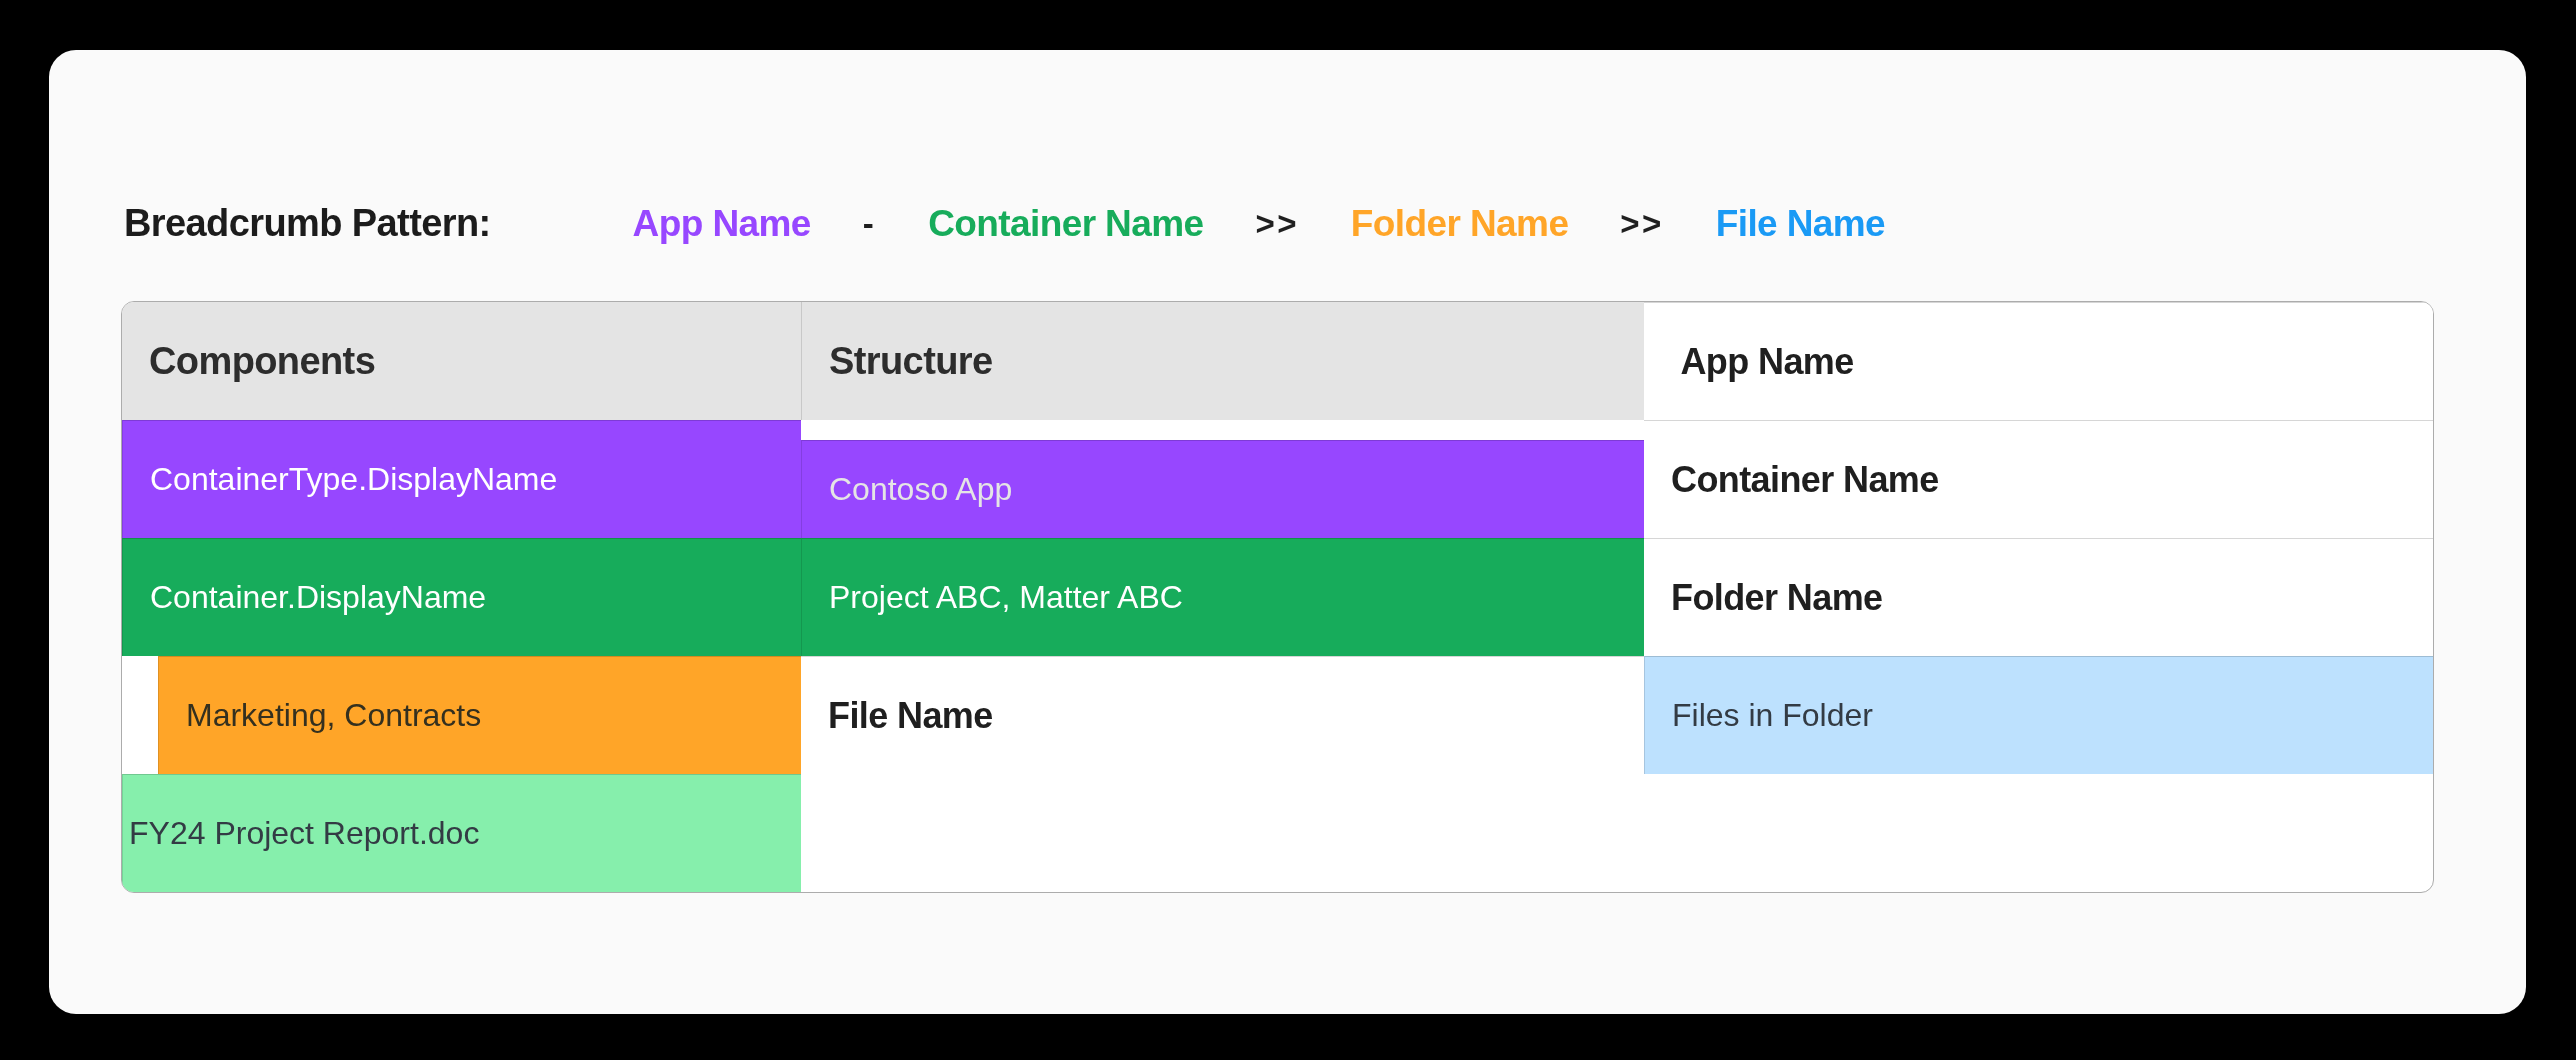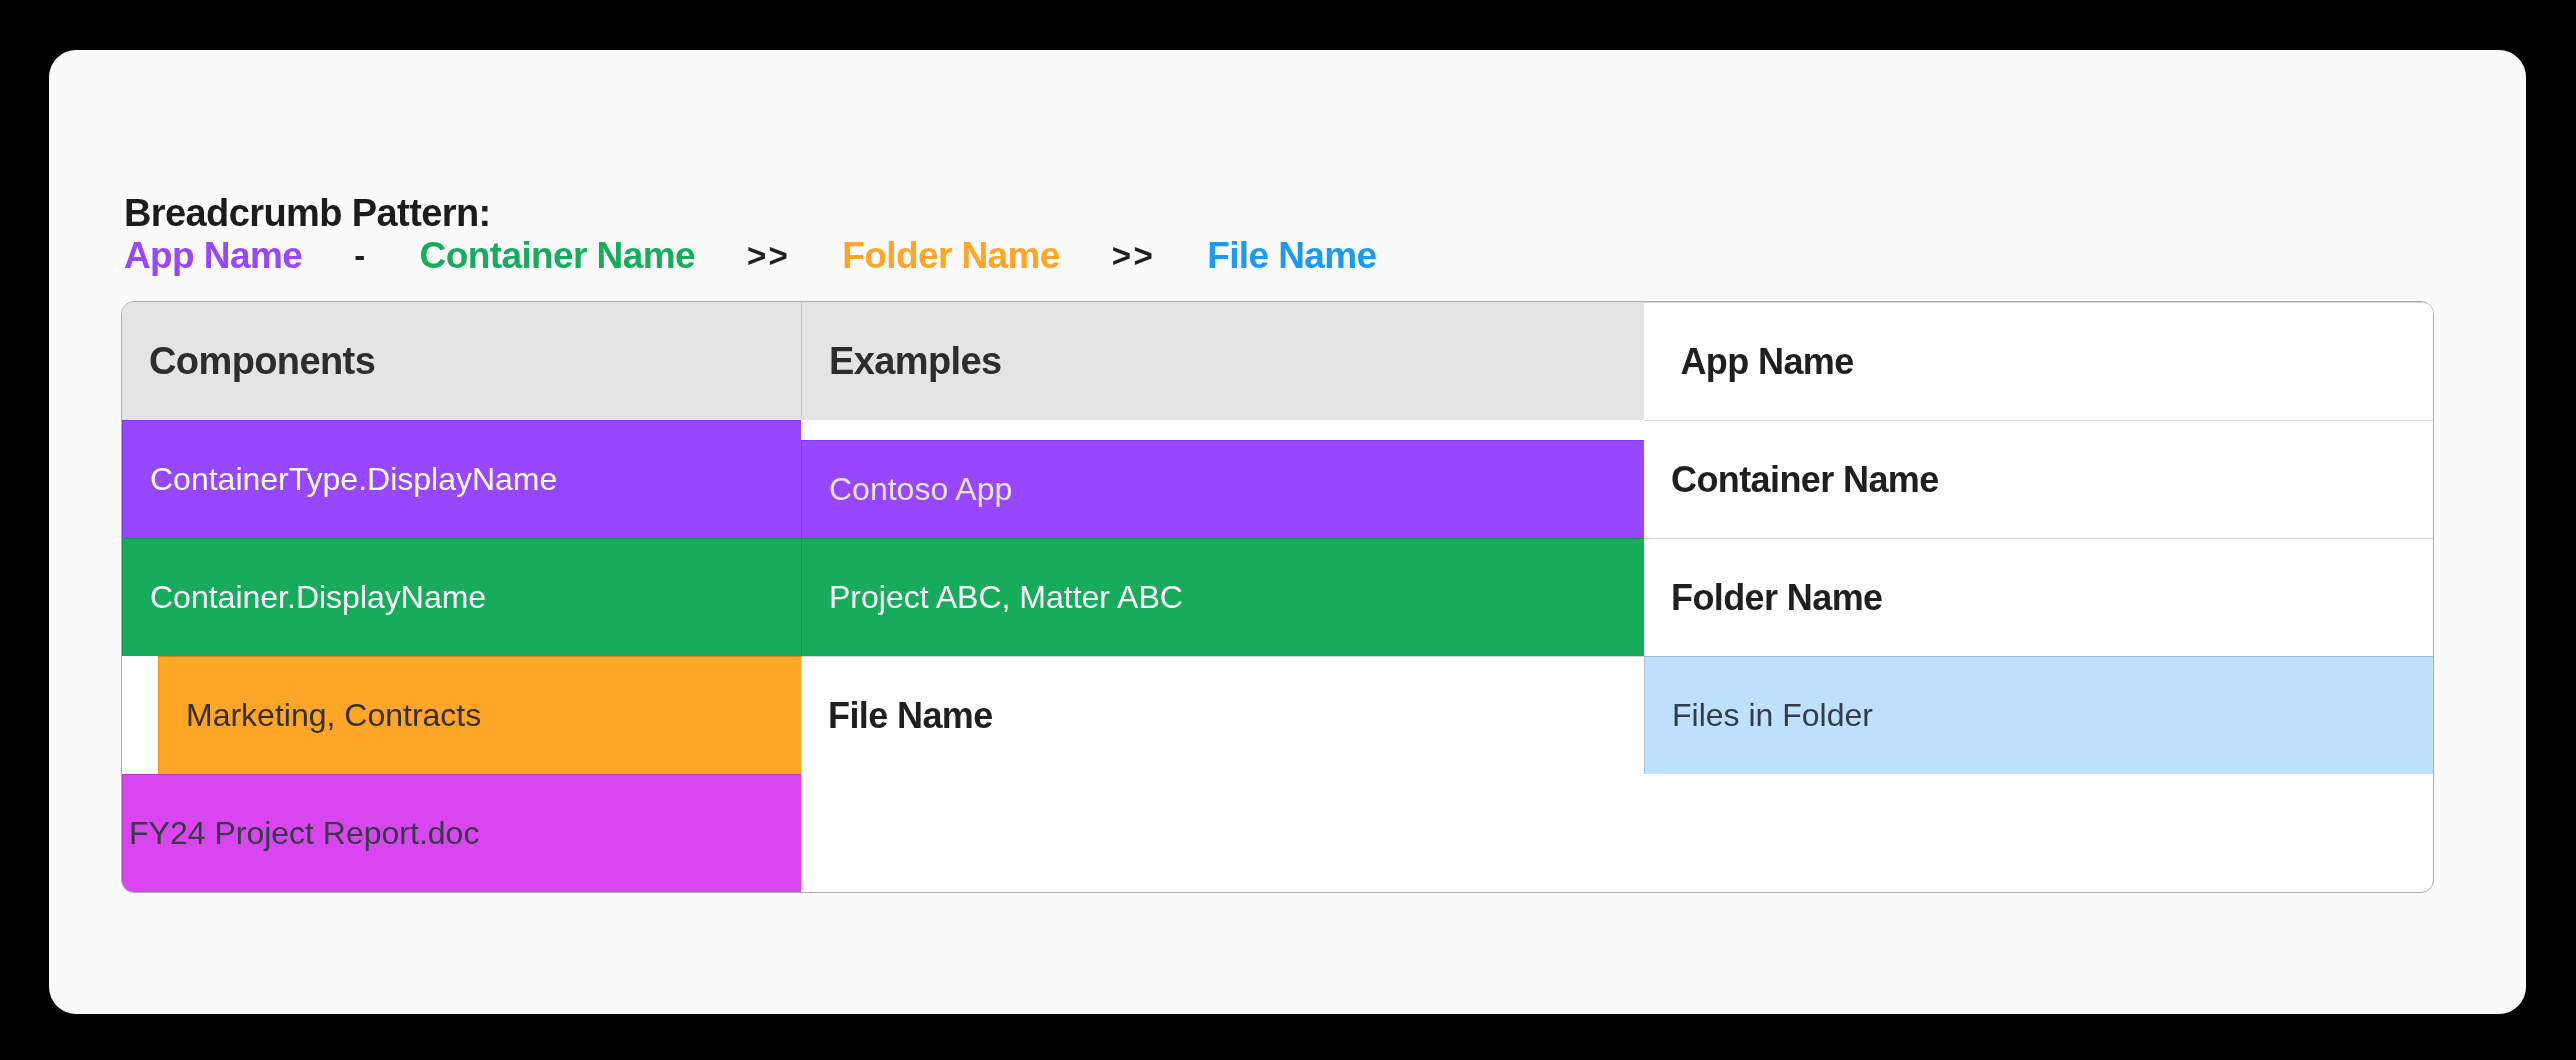--- a/index.html
+++ b/index.html
@@ -24,22 +24,21 @@
     background: #FAFAFA;
     border-radius: 27px;
   }
   
   .bc-row {
     position: absolute;
     left: 75px;
     top: 142px;
     height: 53px;
     display: flex;
-    align-items: flex-start;
-    flex-direction: column;
+    align-items: flex-end;
   }
   .bc-title {
     font-size: 38px;
     font-weight: 700;
     color: #1C1C1C;
     letter-spacing: -0.6px;
     margin-right: 142px;
   }
   .bc-items {
     display: flex;
@@ -116,33 +115,33 @@
         <span class="bc-sep">&gt;&gt;</span>
         <span class="bc-item" style="color: rgb(255, 165, 40);">Folder Name</span>
         <span class="bc-sep">&gt;&gt;</span>
         <span class="bc-item" style="color: rgb(26, 154, 245);">File Name</span>
       </span>
     </div>
 
     <div class="tbl">
 
       <div class="cell h">Components</div>
-      <div class="cell h vline">Examples</div>
+      <div class="cell h vline">Structure</div>
 
       <div class="cell comp hline"> App Name</div>
       <div class="cell val hline vline" style="background-color: rgb(151, 71, 255); color: rgb(255, 255, 255);">ContainerType.DisplayName</div>
       <div class="cell val hline vline" style="background-color: rgb(151, 71, 255); color: #e5e5e5; margin-top: 20px;">Contoso App</div>
 
       <div class="cell comp hline">Container Name</div>
       <div class="cell val hline vline" style="background-color: rgb(23, 172, 91); color: rgb(255, 255, 255);">Container.DisplayName</div>
       <div class="cell val hline vline" style="background-color: rgb(23, 172, 91); color: rgb(255, 255, 255);">Project ABC, Matter ABC</div>
 
       <div class="cell comp hline">Folder Name</div>
       <div class="cell val hline vline" style="background-color: rgb(255, 165, 40); color: rgb(52, 48, 31); margin-left: 36px;">Marketing, Contracts</div>
 
       <div class="cell comp hline">File Name</div>
       <div class="cell val hline vline" style="background-color: rgb(189, 225, 254); color: rgb(51, 59, 68);">Files in Folder</div>
-      <div class="cell val hline vline" style="background-color: #d946ef; color: rgb(51, 59, 68); padding-left: 6px;">FY24 Project Report.doc</div>
+      <div class="cell val hline vline" style="background-color: #86efac; color: rgb(51, 59, 68); padding-left: 6px;">FY24 Project Report.doc</div>
     </div>
 
   </div>
 </div>
 
 
 </body></html>

